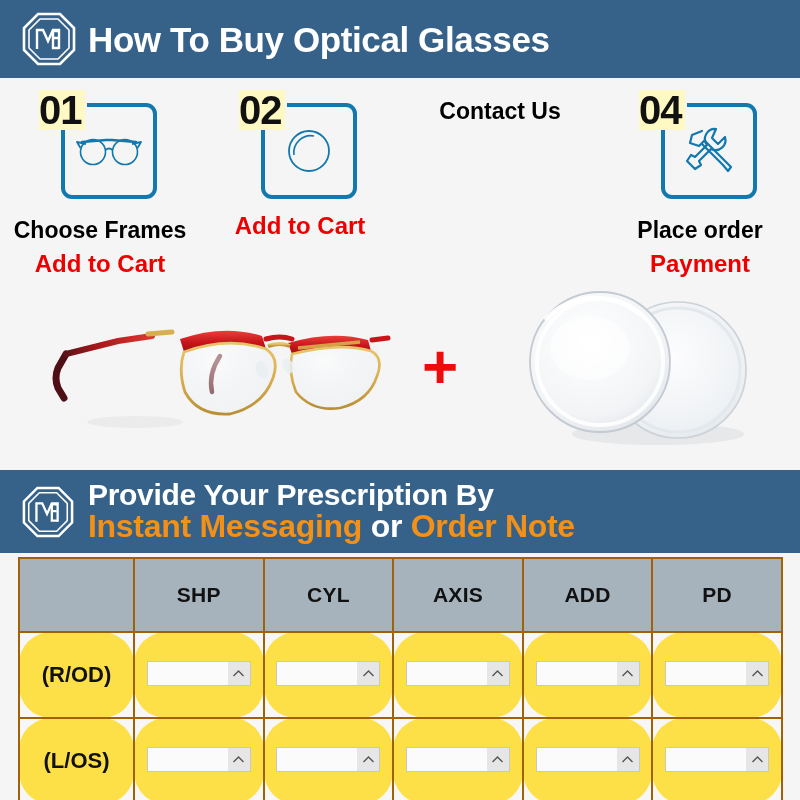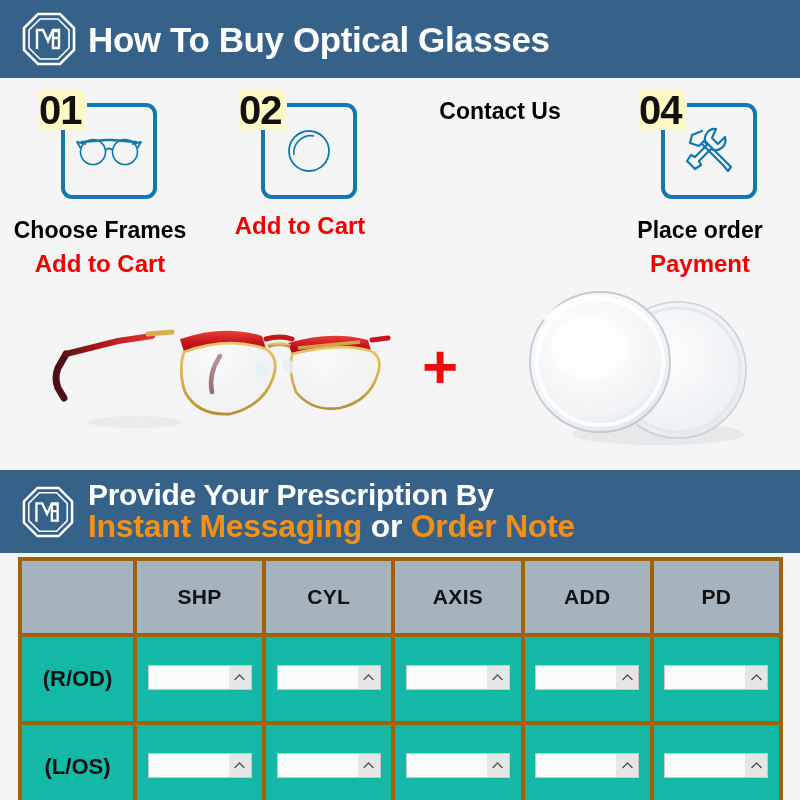--- a/index.html
+++ b/index.html
@@ -103,34 +103,35 @@
   .lenses{position:absolute;left:490px;top:6px;width:300px;height:165px;}
 
   
   .rx-table{
     position:absolute;left:18px;top:557px;width:765px;
     border-collapse:collapse;
     table-layout:fixed;
     background:#f7f7f7;
   }
   .rx-table th,.rx-table td{
-    border:4px solid #a16207;
+    border:2px solid #a16207;
     padding:0;
     text-align:center;
     vertical-align:middle;
   }
   .rx-table thead th{
     background:#a6b3bd;
     height:72px;
     font-size:21px;font-weight:bold;color:#111111;
     letter-spacing:0.3px;
   }
   .rx-table tbody td{
     height:84px;
-    background:#14b8a6;
+    background:#fde047;
+    border-radius:32px;
   }
   .rx-table col.c-label{width:115px;}
   .row-label{
     font-size:22px;font-weight:bold;color:#111111;
   }
   .rx-input{
     display:inline-flex;align-items:stretch;
     width:104px;height:25px;
     border:1px solid #c8c8c8;
     background:#fbfbfb;

